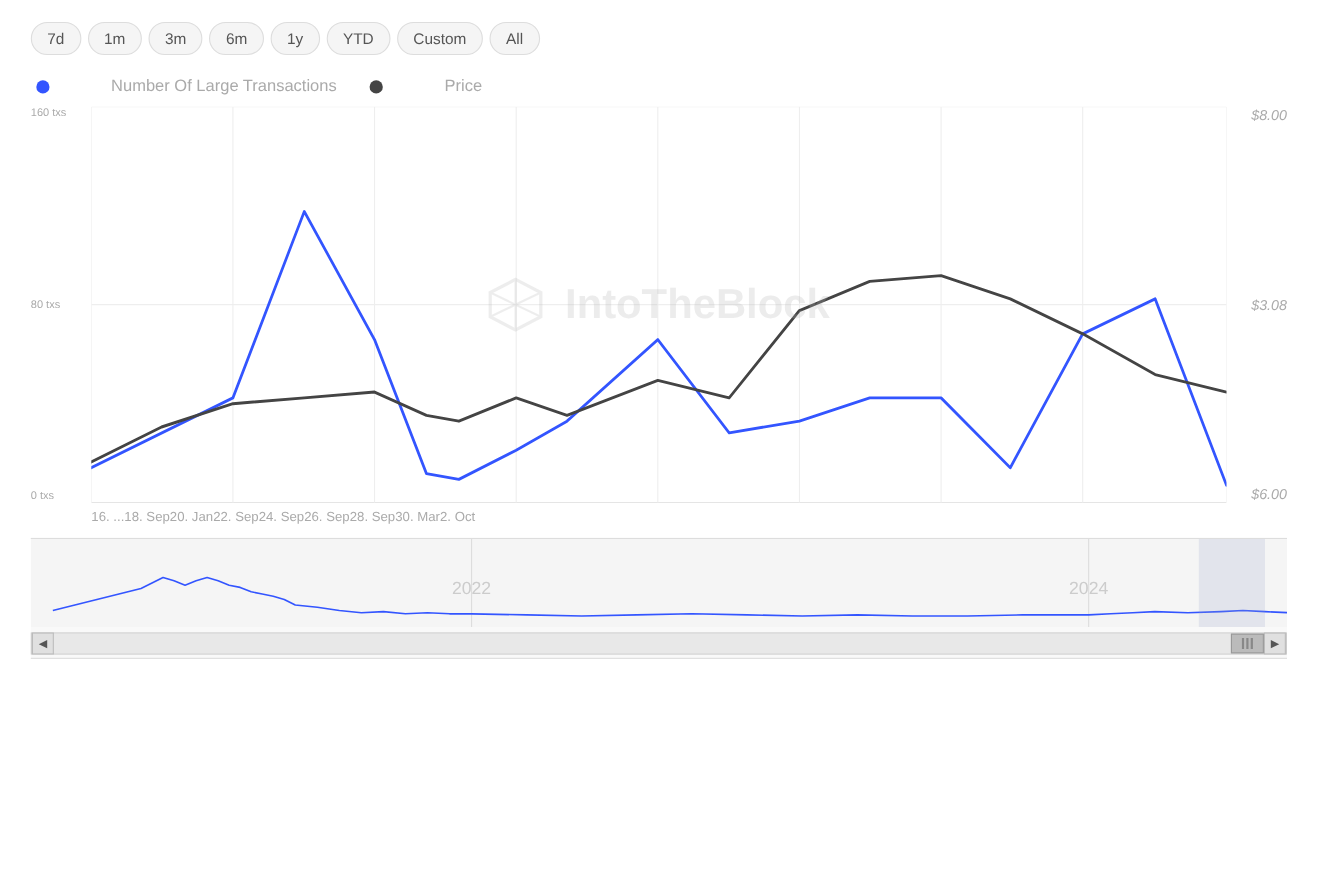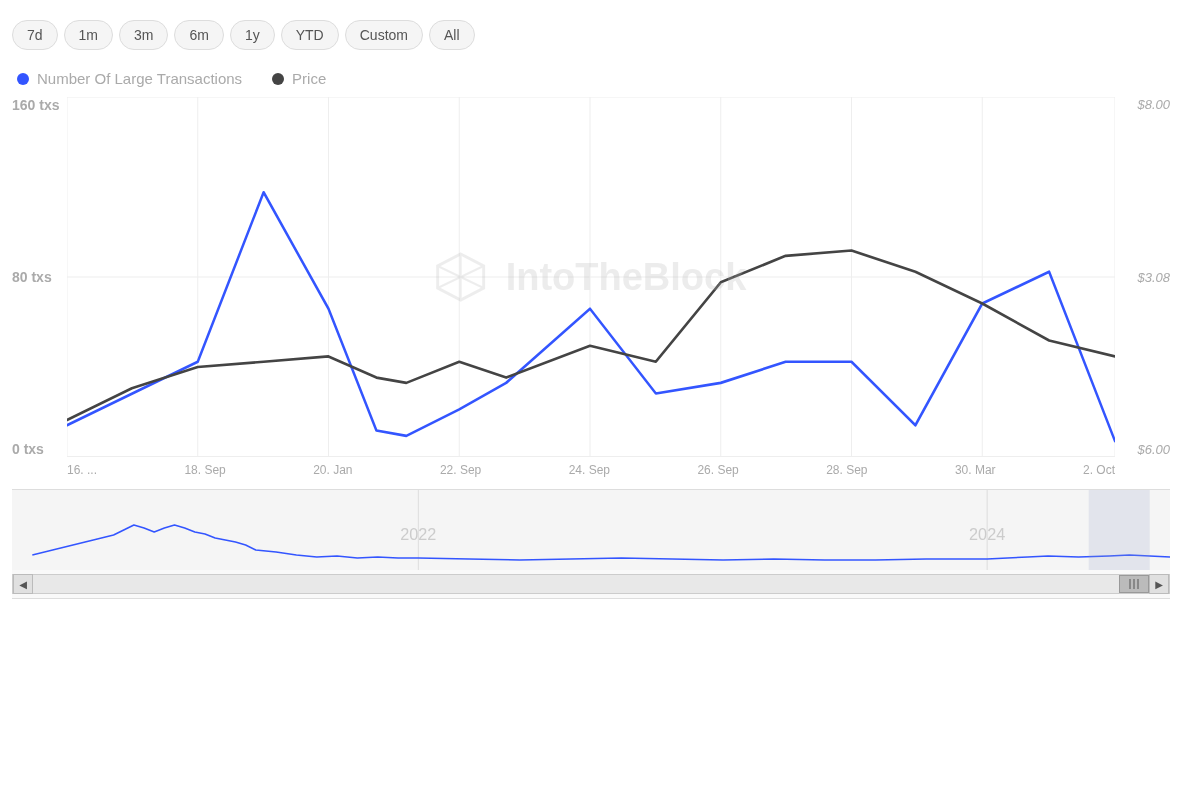--- a/index.html
+++ b/index.html
@@ -7,21 +7,21 @@
       background: #fff;
       font-family: -apple-system, BlinkMacSystemFont, 'Segoe UI', sans-serif;
       width: 1200px;
       height: 800px;
       overflow: hidden;
     }
     .container {
       width: 1200px;
       height: 800px;
       background: #fff;
-      padding: 20px 30px 10px 12px;
+      padding: 20px 30px 10px 28px;
       display: flex;
       flex-direction: column;
     }
     
     .time-buttons {
       display: flex;
       gap: 6px;
       margin-bottom: 20px;
     }
     .time-btn {
@@ -51,40 +51,41 @@
       width: 12px;
       height: 12px;
       border-radius: 50%;
     }
     .legend-dot.blue { background: #3355ff; }
     .legend-dot.dark { background: #444; }
     .legend-label {
       font-size: 15px;
       color: #aaa;
       font-weight: 400;
+      margin-left: 48px;
     }
     .main-chart-wrapper {
       position: relative;
       width: 100%;
       height: 360px;
     }
     .y-axis-left {
       position: absolute;
       left: 0;
       top: 0;
       height: 100%;
       display: flex;
       flex-direction: column;
       justify-content: space-between;
       padding: 0 0 0 0;
     }
     .y-label {
-      font-size: 14px;
+      font-size: 10px;
       color: #aaa;
-      font-weight: 700;
+      font-weight: 400;
     }
     .y-axis-right {
       position: absolute;
       right: 0;
       top: 0;
       height: 100%;
       display: flex;
       flex-direction: column;
       justify-content: space-between;
       text-align: right;
@@ -114,21 +115,20 @@
       display: flex;
       align-items: center;
       gap: 20px;
     }
     .watermark-icon {
       opacity: 0.2;
     }
     
     .x-axis {
       display: flex;
-      justify-content: space-between;
       padding: 6px 55px 0 55px;
     }
     .x-label {
       font-size: 12px;
       color: #aaa;
     }
     
     .navigator-wrapper {
       margin-top: 12px;
       position: relative;

